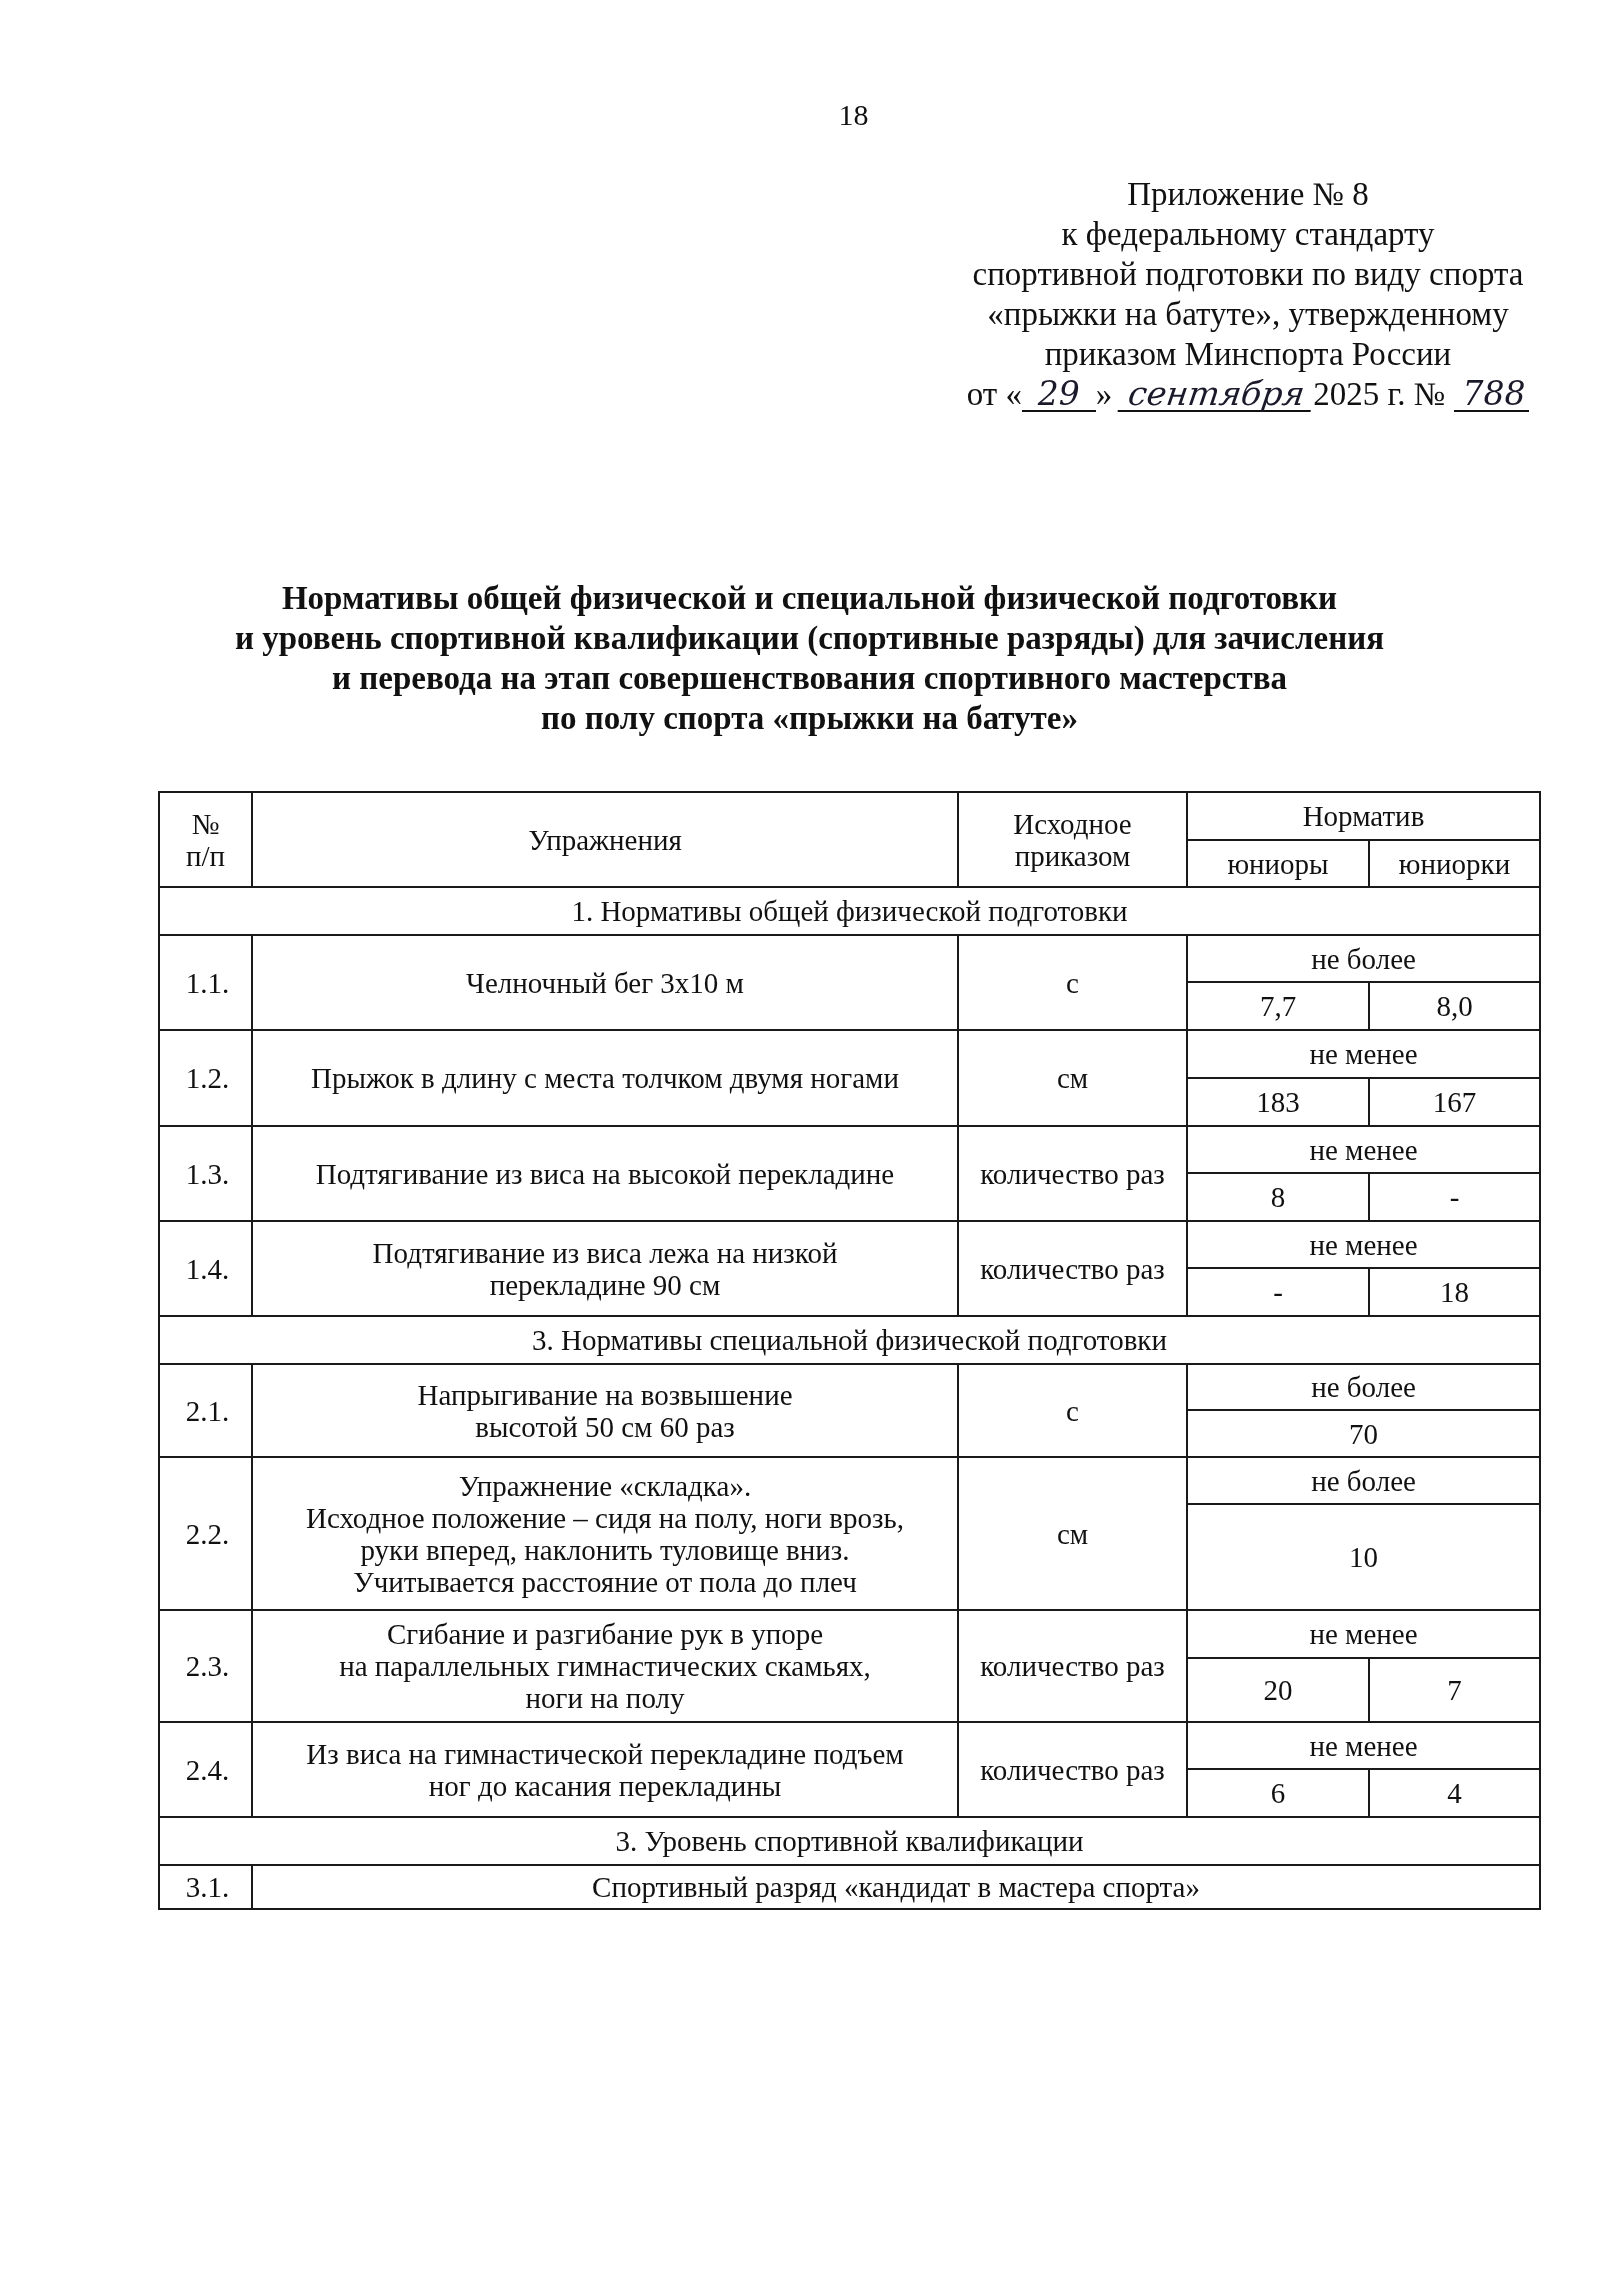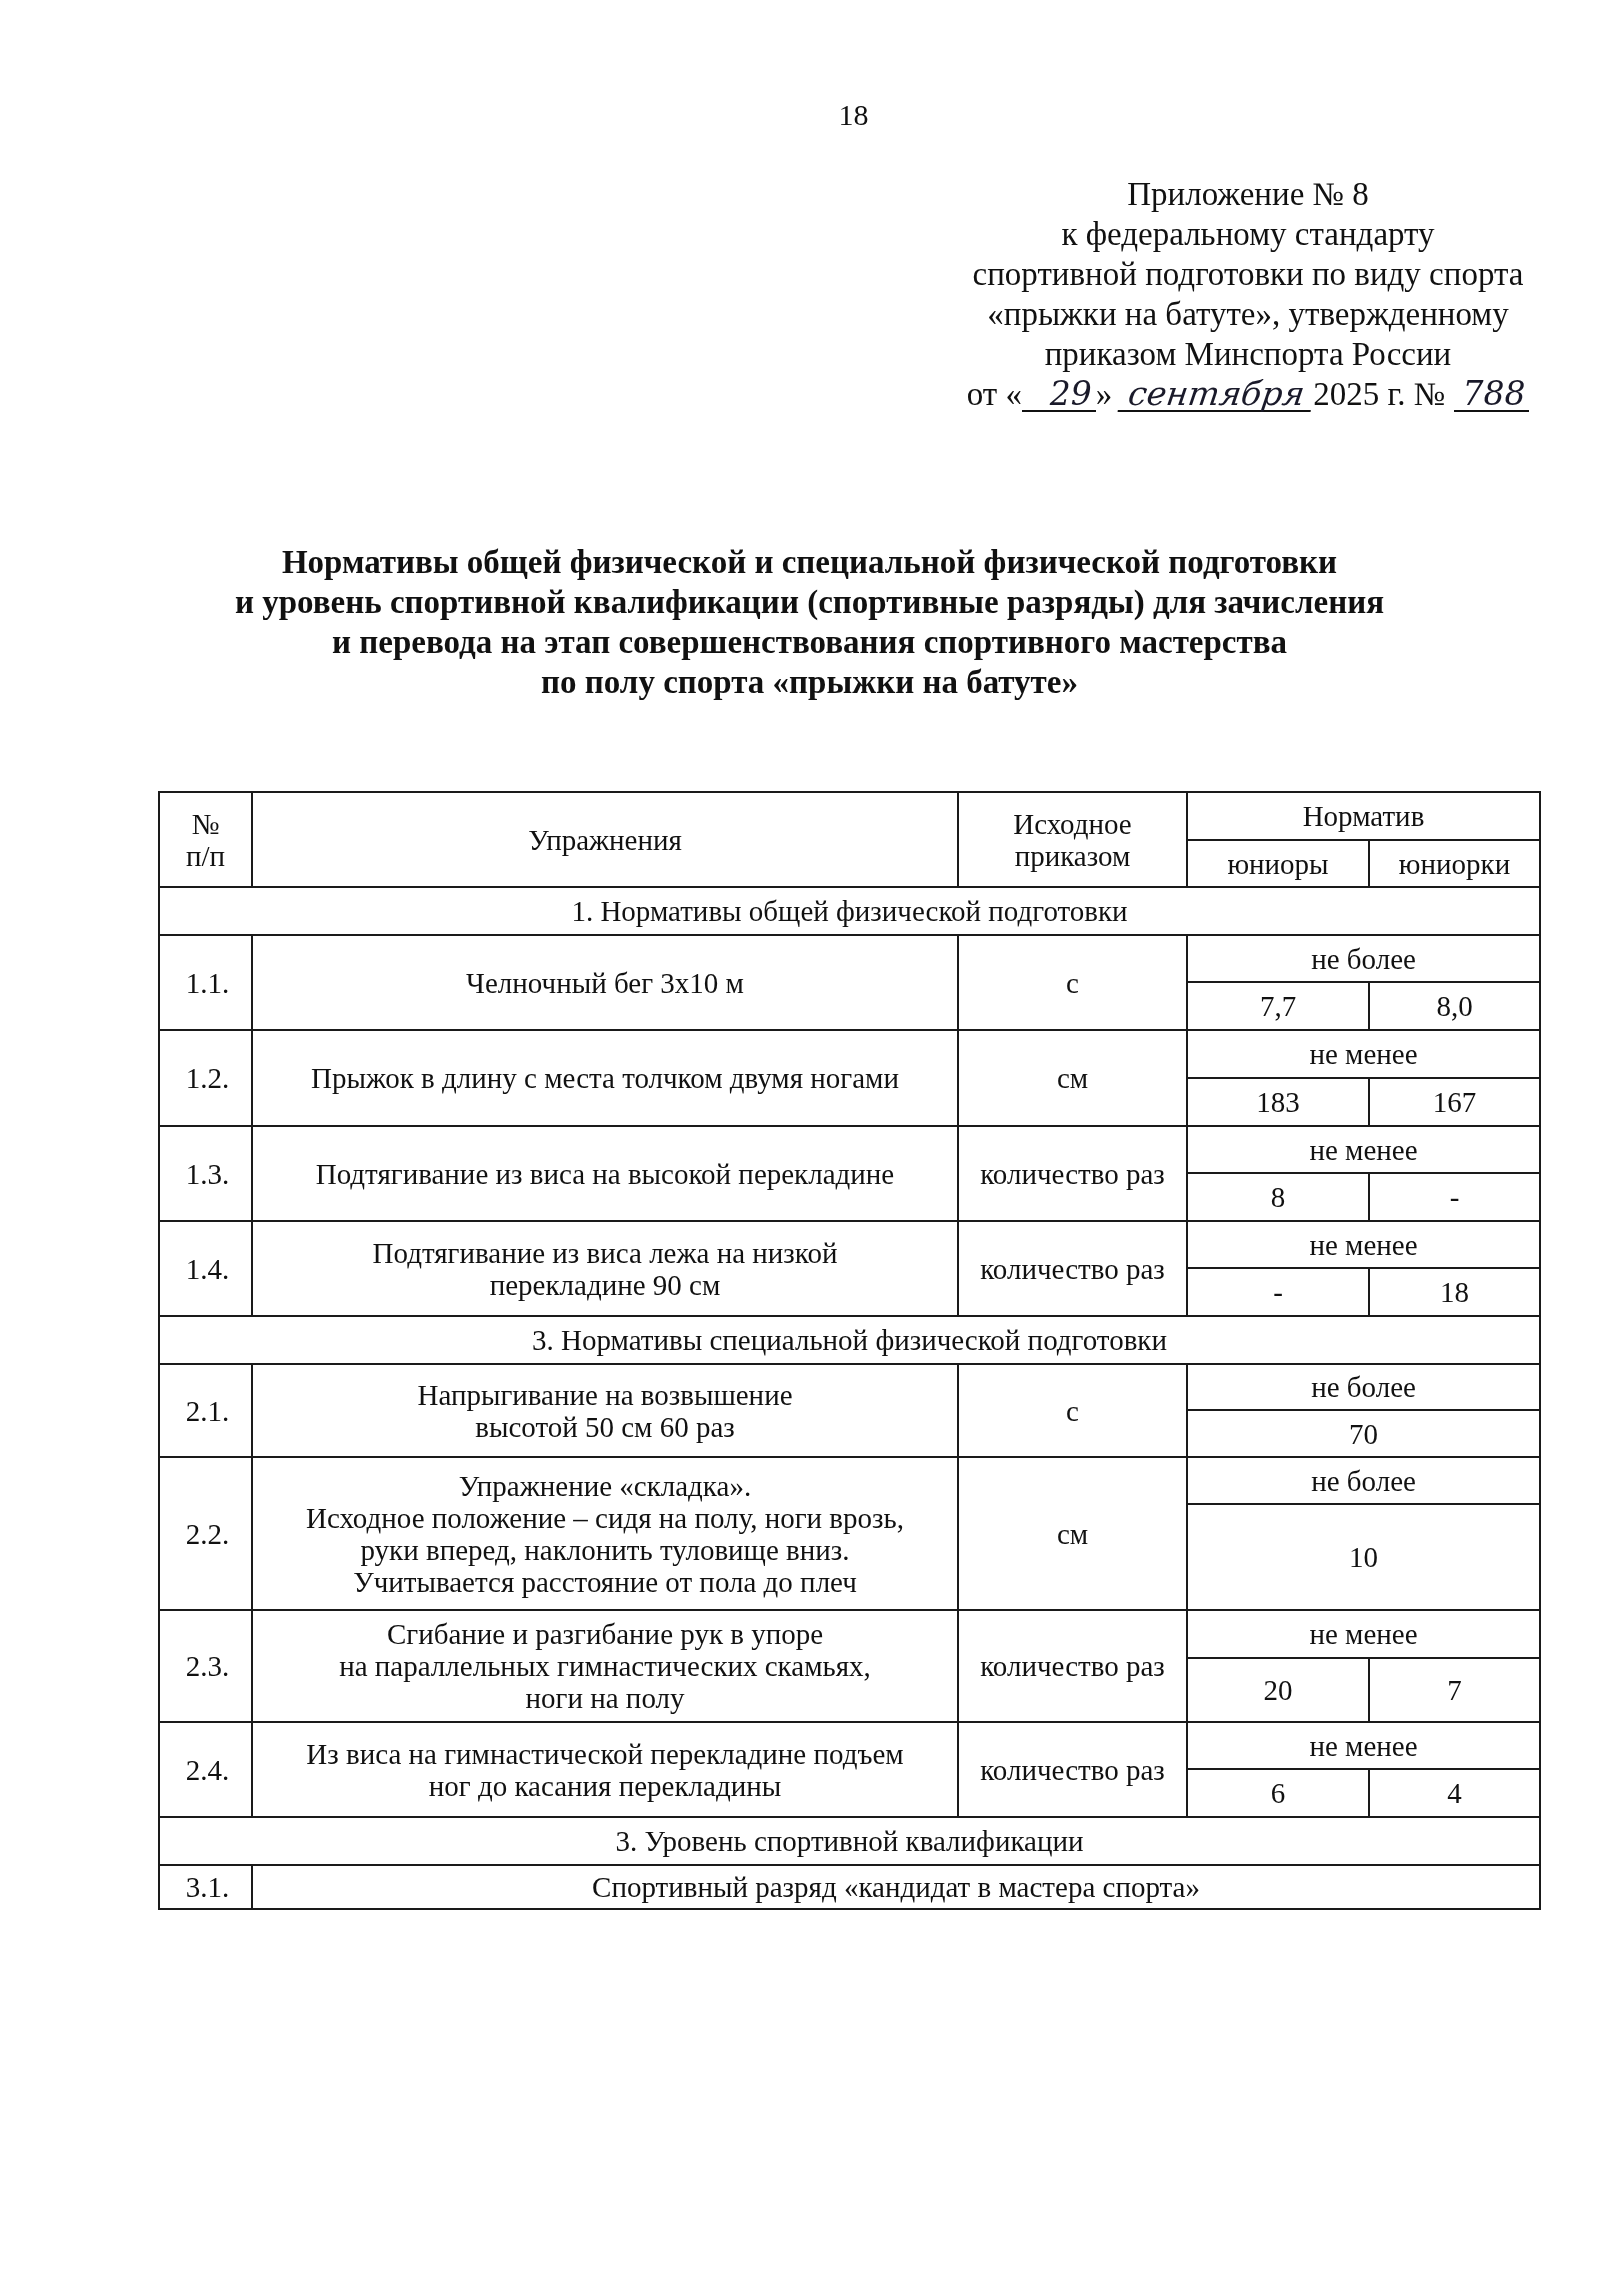--- a/index.html
+++ b/index.html
@@ -4,24 +4,24 @@
 <style>
   html, body { margin: 0; padding: 0; background: #ffffff; }
   body { width: 1619px; height: 2286px; position: relative; overflow: hidden;
          font-family: "Liberation Serif", "DejaVu Serif", serif; color: #111; }
   .page-number { position: absolute; top: 98px; left: 0; width: 1707px; text-align: center; font-size: 30px; }
   .appendix { position: absolute; top: 174px; left: 858px; width: 780px; text-align: center;
               font-size: 33px; line-height: 40px; }
   .appendix .line { display: block; white-space: nowrap; }
   .hw { font-family: "DejaVu Serif", serif; font-style: italic; color: #1a1a2a;
         display: inline-block; border-bottom: 2px solid #111; line-height: 33px; padding: 0 3.9px; }
-  .hw.day { width: 66px; text-align: right; }
+  .hw.day { width: 66px; text-align: center; }
   .hw.month { width: 185px; text-align: center; transform: skewX(-8deg); }
   .hw.num { width: 68px; text-align: right; }
-  .doc-title { position: absolute; top: 542px; left: 0; width: 1619px; text-align: center;
+  .doc-title { position: absolute; top: 578px; left: 0; width: 1619px; text-align: center;
                font-weight: bold; font-size: 33px; line-height: 40px; }
   .doc-title .line { display: block; white-space: nowrap; }
   table.norms { position: absolute; top: 791px; left: 158px; width: 1381px;
                 border-collapse: collapse; table-layout: fixed; font-size: 29px; }
   table.norms td { border: 2px solid #1a1a1a; text-align: center; vertical-align: middle;
                    padding: 0 3.9px; line-height: 32px; }
   .col-num { width: 93px; } .col-ex { width: 706px; } .col-unit { width: 229px; }
   .col-m { width: 182px; } .col-f { width: 171px; }
   .cell-num { text-align: right; padding-left: 7.8px !important; margin-left: 12px; }
   .section td { height: 46px; }

